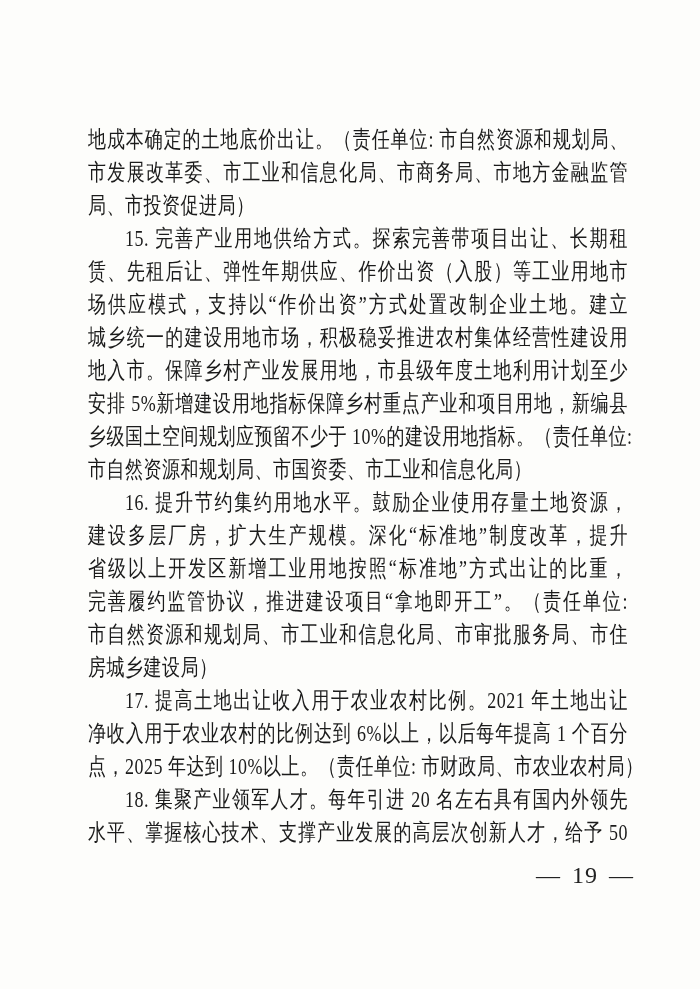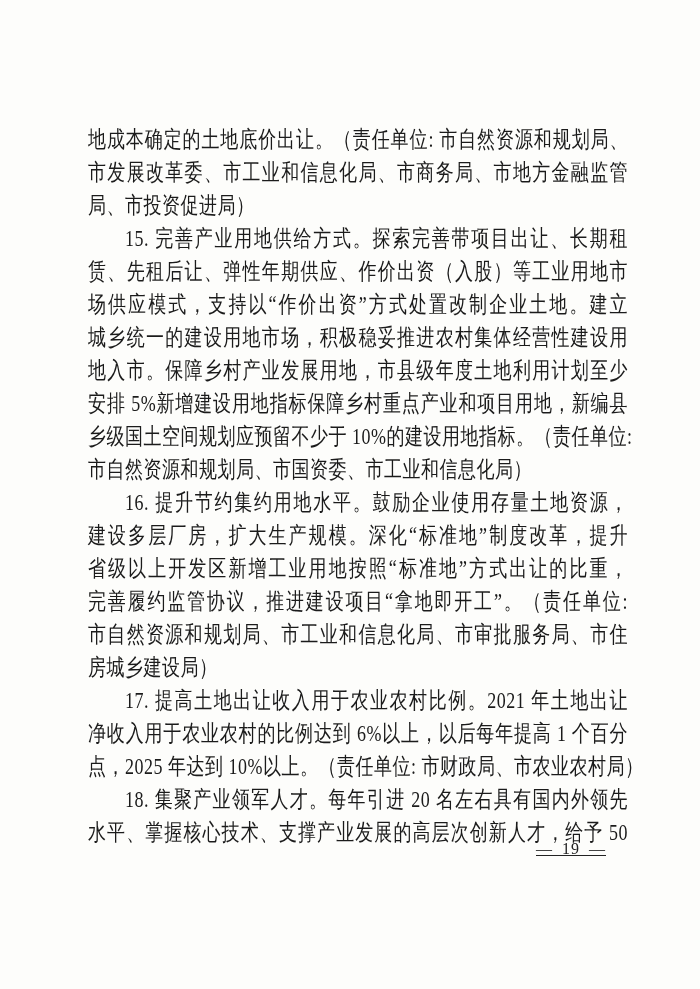--- a/index.html
+++ b/index.html
@@ -34,28 +34,27 @@
     letter-spacing: 0.5px;
   }
   .line.short {
     text-align-last: left;
   }
   .line.indent {
     text-indent: 37px;
   }
   .footer {
     position: absolute;
-    top: 837px;
+    top: 863px;
     left: 536px;
-    font-size: 16px;
+    font-size: 24px;
     line-height: 24px;
     letter-spacing: 1px;
     word-spacing: 4px;
     color: #222222;
-    text-decoration: underline;
   }
 </style>
 </head>
 <body>
 
 <div class="page">
   <div class="text-block">
       <div class="line">地成本确定的土地底价出让。（责任单位: 市自然资源和规划局、</div>
       <div class="line">市发展改革委、市工业和信息化局、市商务局、市地方金融监管</div>
       <div class="line short">局、市投资促进局）</div>

